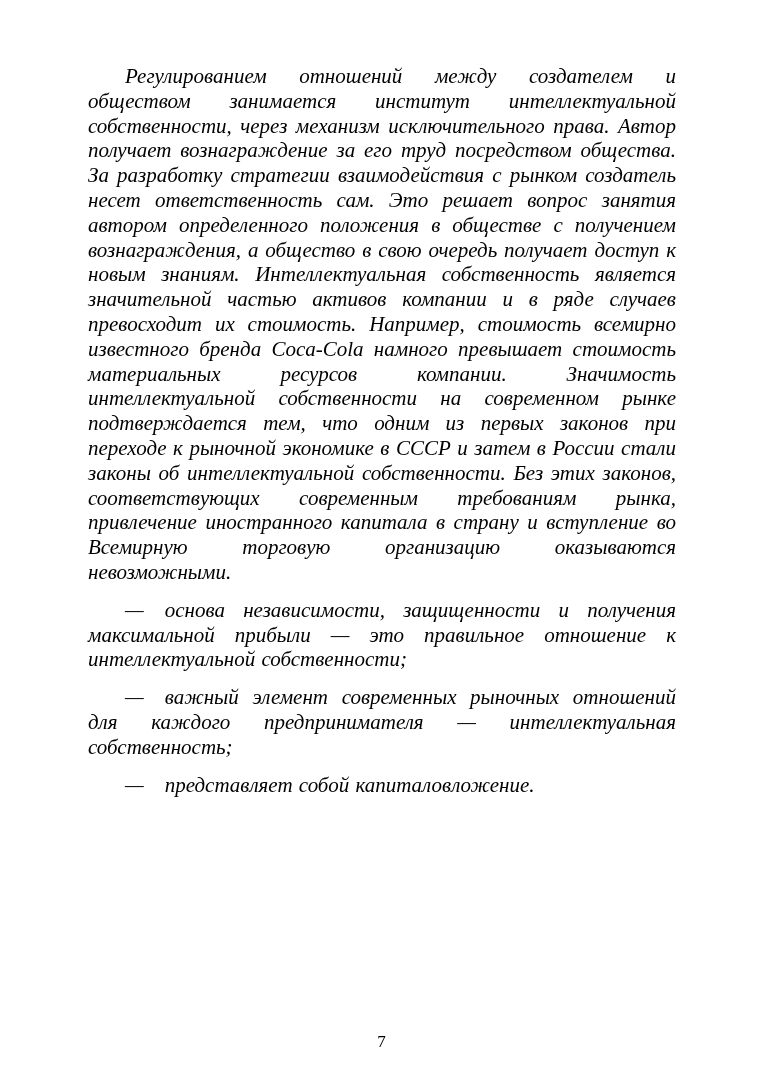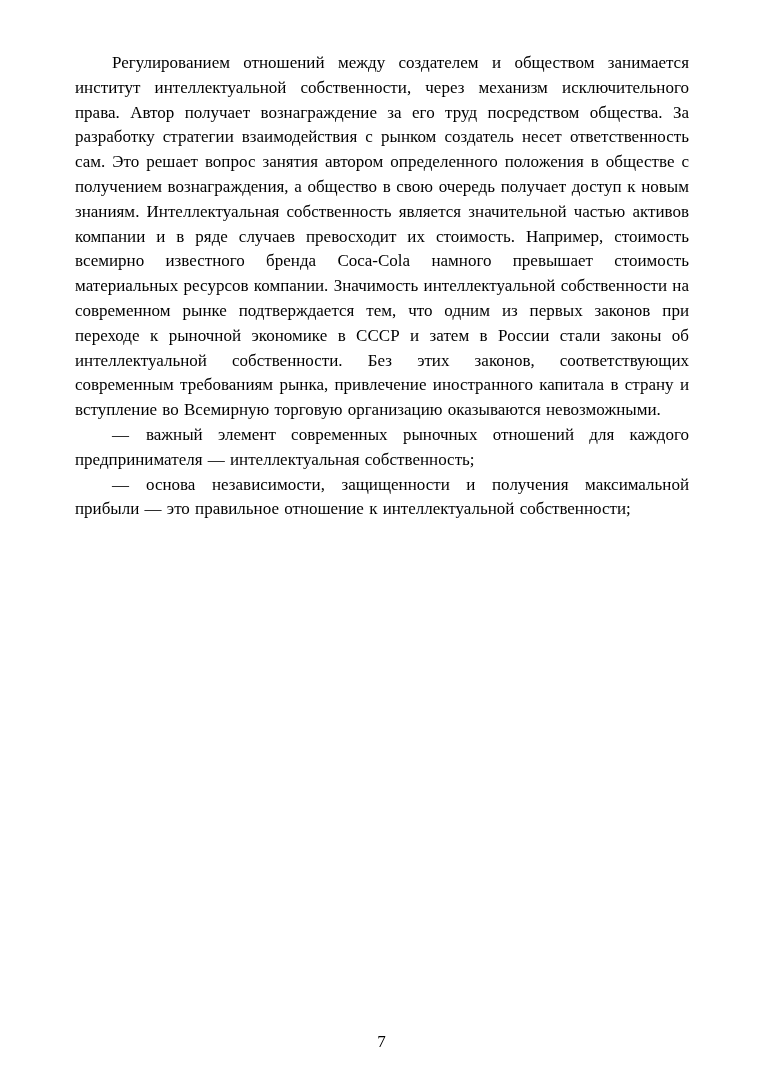--- a/index.html
+++ b/index.html
@@ -15,39 +15,41 @@
       color: #000000;
       overflow: hidden;
     }
     .page {
       position: absolute;
       left: 75px;
       top: 51px;
       width: 614px;
     }
     .page p {
-      margin: 0;
-      font-size: 17px;
+      margin: 13px;
+      font-size: 21px;
       line-height: 24.8px;
       text-align: justify;
       text-indent: 37px;
       word-spacing: 1px;
+      font-style: italic;
     }
     .footer {
       position: absolute;
       left: 0;
       top: 1032px;
       width: 100%;
       text-align: center;
       font-size: 17px;
       color: #000000;
     }
   </style>
 </head>
 <body>
 
 <div class="page">
   <p>Регулированием отношений между создателем и обществом занимается институт интеллектуальной собственности, через механизм исключительного права. Автор получает вознаграждение за его труд посредством общества. За разработку стратегии взаимодействия с рынком создатель несет ответственность сам. Это решает вопрос занятия автором определенного положения в обществе с получением вознаграждения, а общество в свою очередь получает доступ к новым знаниям. Интеллектуальная собственность является значительной частью активов компании и в ряде случаев превосходит их стоимость. Например, стоимость всемирно известного бренда Coca-Cola намного превышает стоимость материальных ресурсов компании. Значимость интеллектуальной собственности на современном рынке подтверждается тем, что одним из первых законов при переходе к рыночной экономике в СССР и затем в России стали законы об интеллектуальной собственности. Без этих законов, соответствующих современным требованиям рынка, привлечение иностранного капитала в страну и вступление во Всемирную торговую организацию оказываются невозможными.</p>
+  <p>— основа независимости, защищенности и получения максимальной прибыли — это правильное отношение к интеллектуальной собственности;</p>
   <p>— важный элемент современных рыночных отношений для каждого предпринимателя — интеллектуальная собственность;</p>
-  <p>— основа независимости, защищенности и получения максимальной прибыли — это правильное отношение к интеллектуальной собственности;</p>
+  <p>— представляет собой капиталовложение.</p>
 </div>
 
 <div class="footer">7</div>
 
 </body></html>

